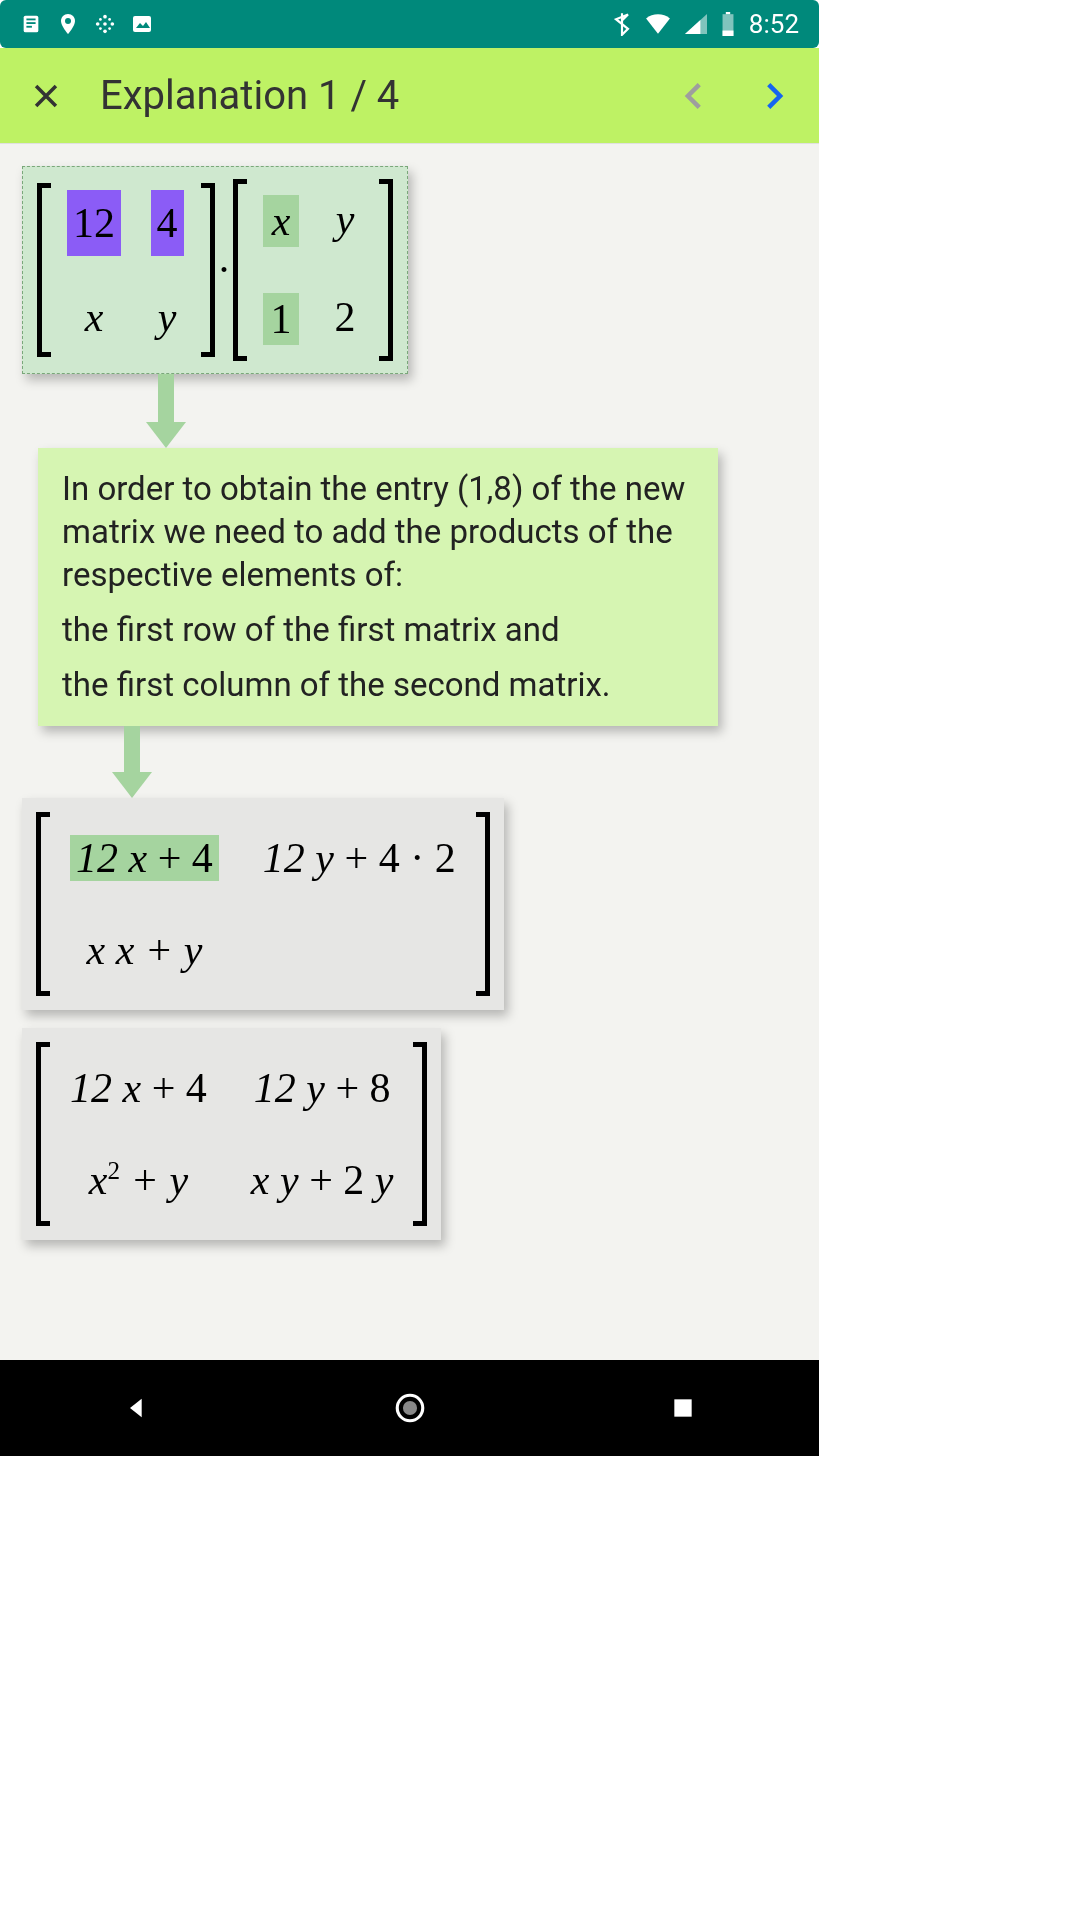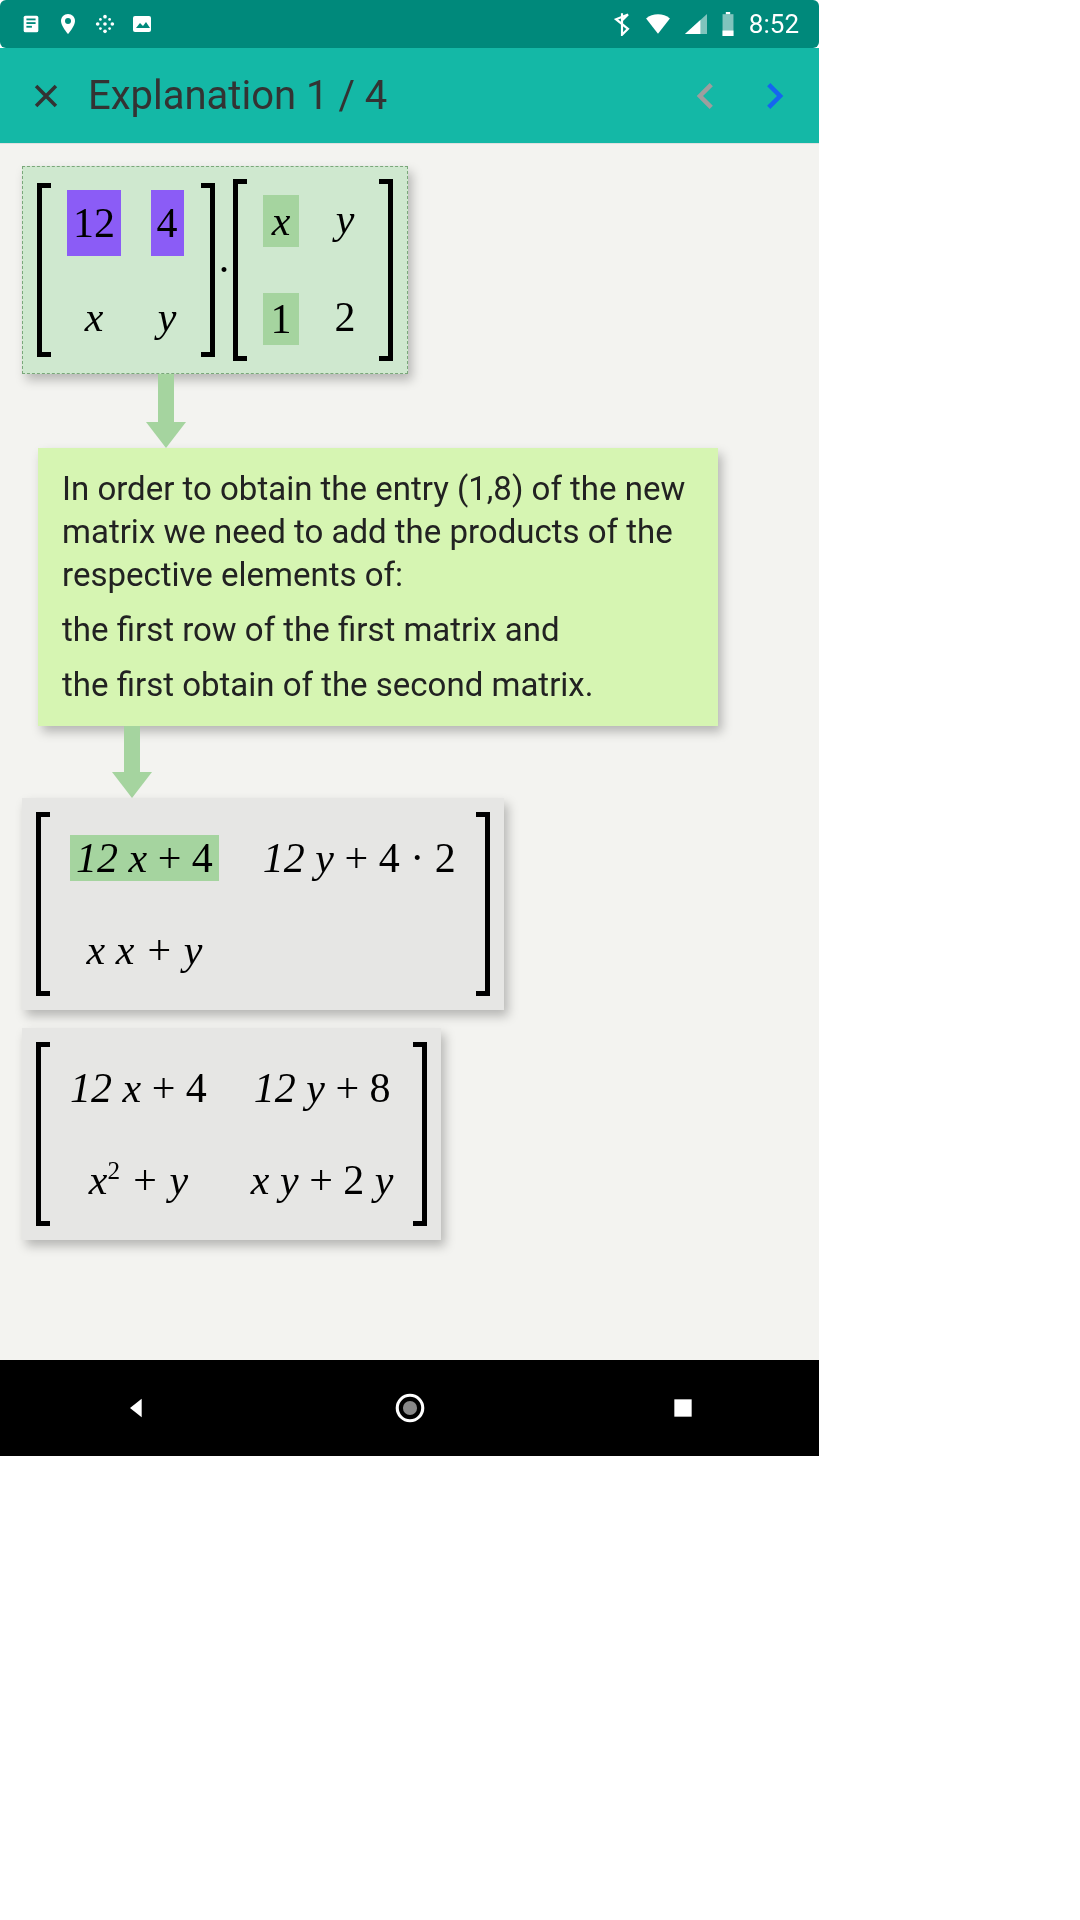--- a/index.html
+++ b/index.html
@@ -18,25 +18,25 @@
     justify-content: space-between;
     padding: 0 20px;
     color: #fff;
     font-size: 26px;
     border-radius: 6px;
   }
   .status-left, .status-right { display: flex; align-items: center; gap: 14px; }
   .status-icon { display: inline-flex; align-items: center; justify-content: center; }
   .app-bar {
     height: 96px;
-    background: #14b8a6;
+    background: #bef264;
     display: flex;
     align-items: center;
     padding: 0 22px;
-    gap: 18px;
+    gap: 30px;
     border-bottom: 1px solid #e0e0e0;
   }
   .app-title { font-size: 40px; color: #333; font-weight: 400; flex: 1; }
   .nav-btn { width: 48px; height: 48px; display: flex; align-items: center; justify-content: center; }
   .content {
     padding: 22px 22px 20px 22px;
     background: #f3f3f0;
     height: calc(100% - 48px - 96px - 96px);
     overflow: hidden;
   }
@@ -246,21 +246,21 @@
     <svg width="44" height="74" viewBox="0 0 44 74">
         <rect x="14" y="0" width="16" height="50" fill="#A5D49F"></rect>
         <polygon points="2,48 42,48 22,74" fill="#A5D49F"></polygon>
       </svg>
   </div>
 
   
   <div class="explain-box">
     <p>In order to obtain the entry (1,8) of the new matrix we need to add the products of the respective elements of:</p>
     <p>the first row of the first matrix and</p>
-    <p>the first obtain of the second matrix.</p>
+    <p>the first column of the second matrix.</p>
   </div>
 
   <div class="arrow2">
     <svg width="44" height="72" viewBox="0 0 44 72">
         <rect x="14" y="0" width="16" height="48" fill="#A5D49F"></rect>
         <polygon points="2,46 42,46 22,72" fill="#A5D49F"></polygon>
       </svg>
   </div>
 
   

